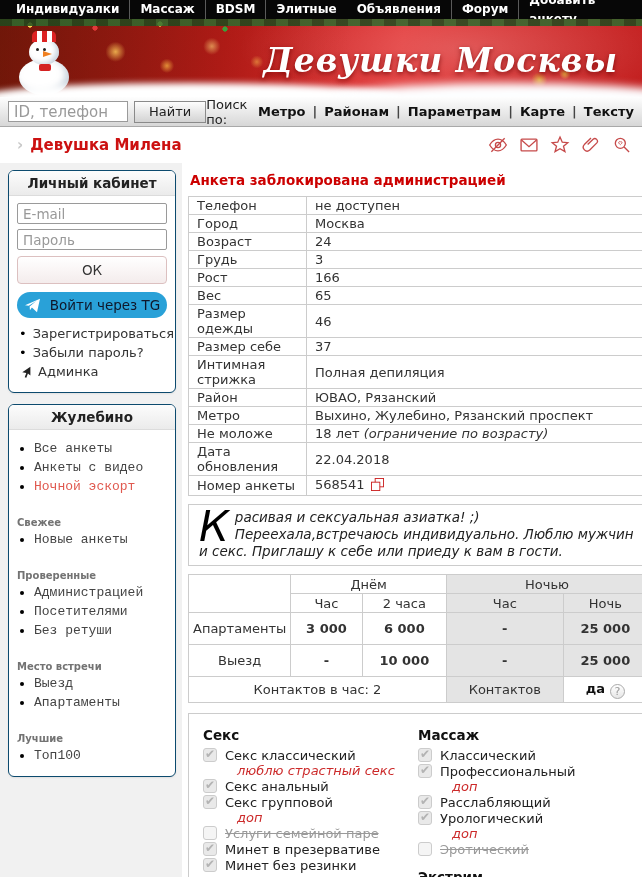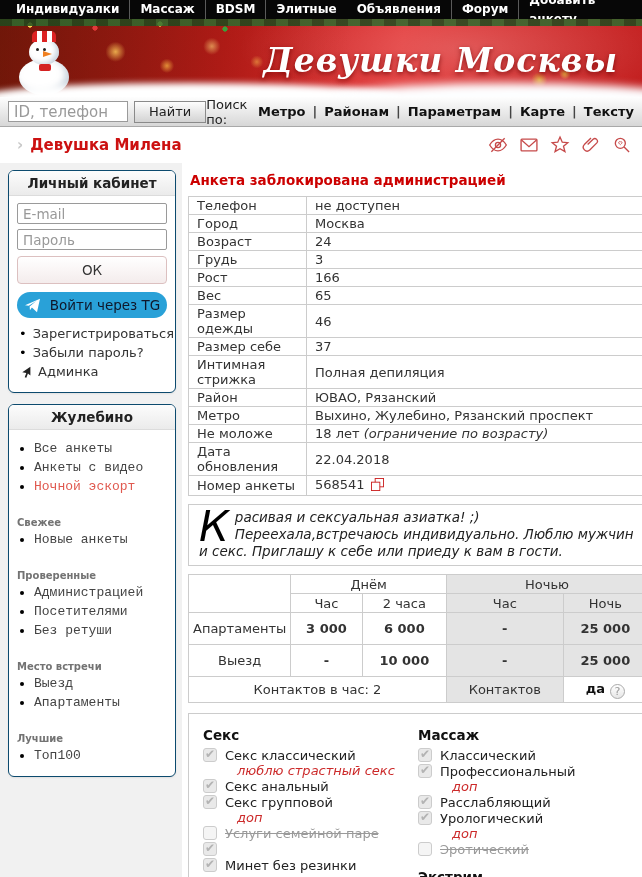--- a/index.html
+++ b/index.html
@@ -414,20 +414,21 @@
             <span class="cb checked"></span>
             <span class="svc-label">Секс групповой</span>
           </div>
           <div class="svc-note">доп</div>
           <div class="svc-item crossed">
             <span class="cb"></span>
             <span class="svc-label">Услуги семейной паре</span>
           </div>
           <div class="svc-item">
             <span class="cb checked"></span>
+            <span class="svc-label">Минет в презервативе</span>
           </div>
           <div class="svc-item">
             <span class="cb checked"></span>
             <span class="svc-label">Минет без резинки</span>
           </div>
         </div>
         <div class="svc-col">
           <div class="svc-title">Массаж</div>
           <div class="svc-item">
             <span class="cb checked"></span>

